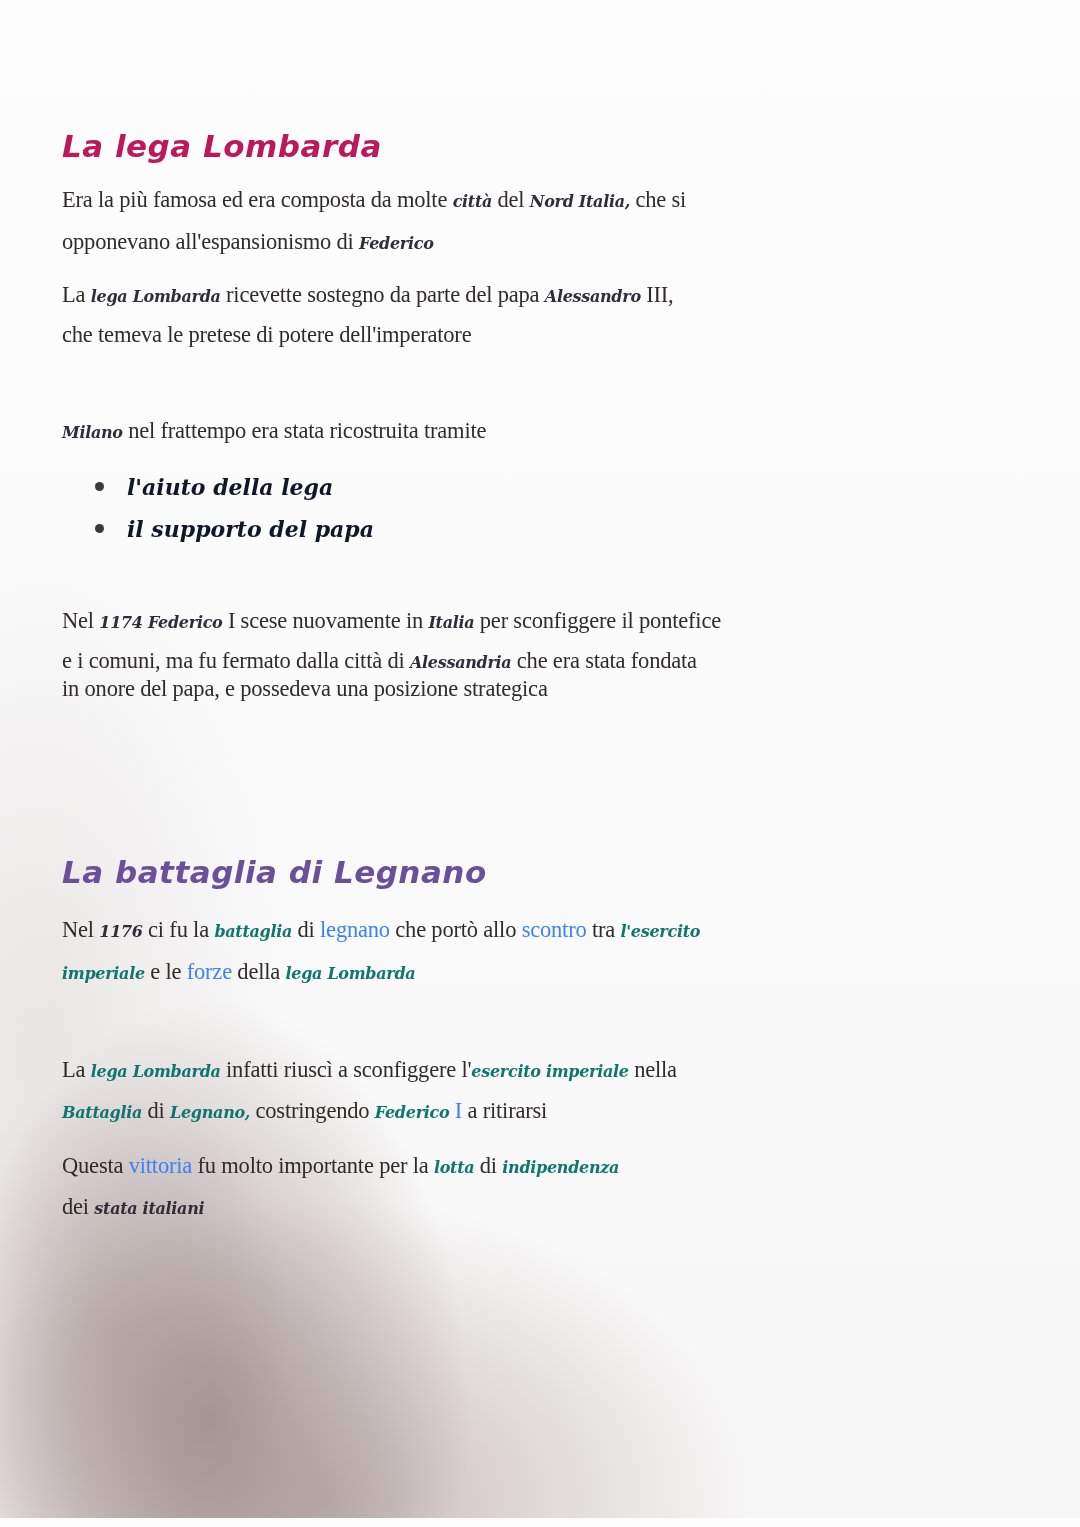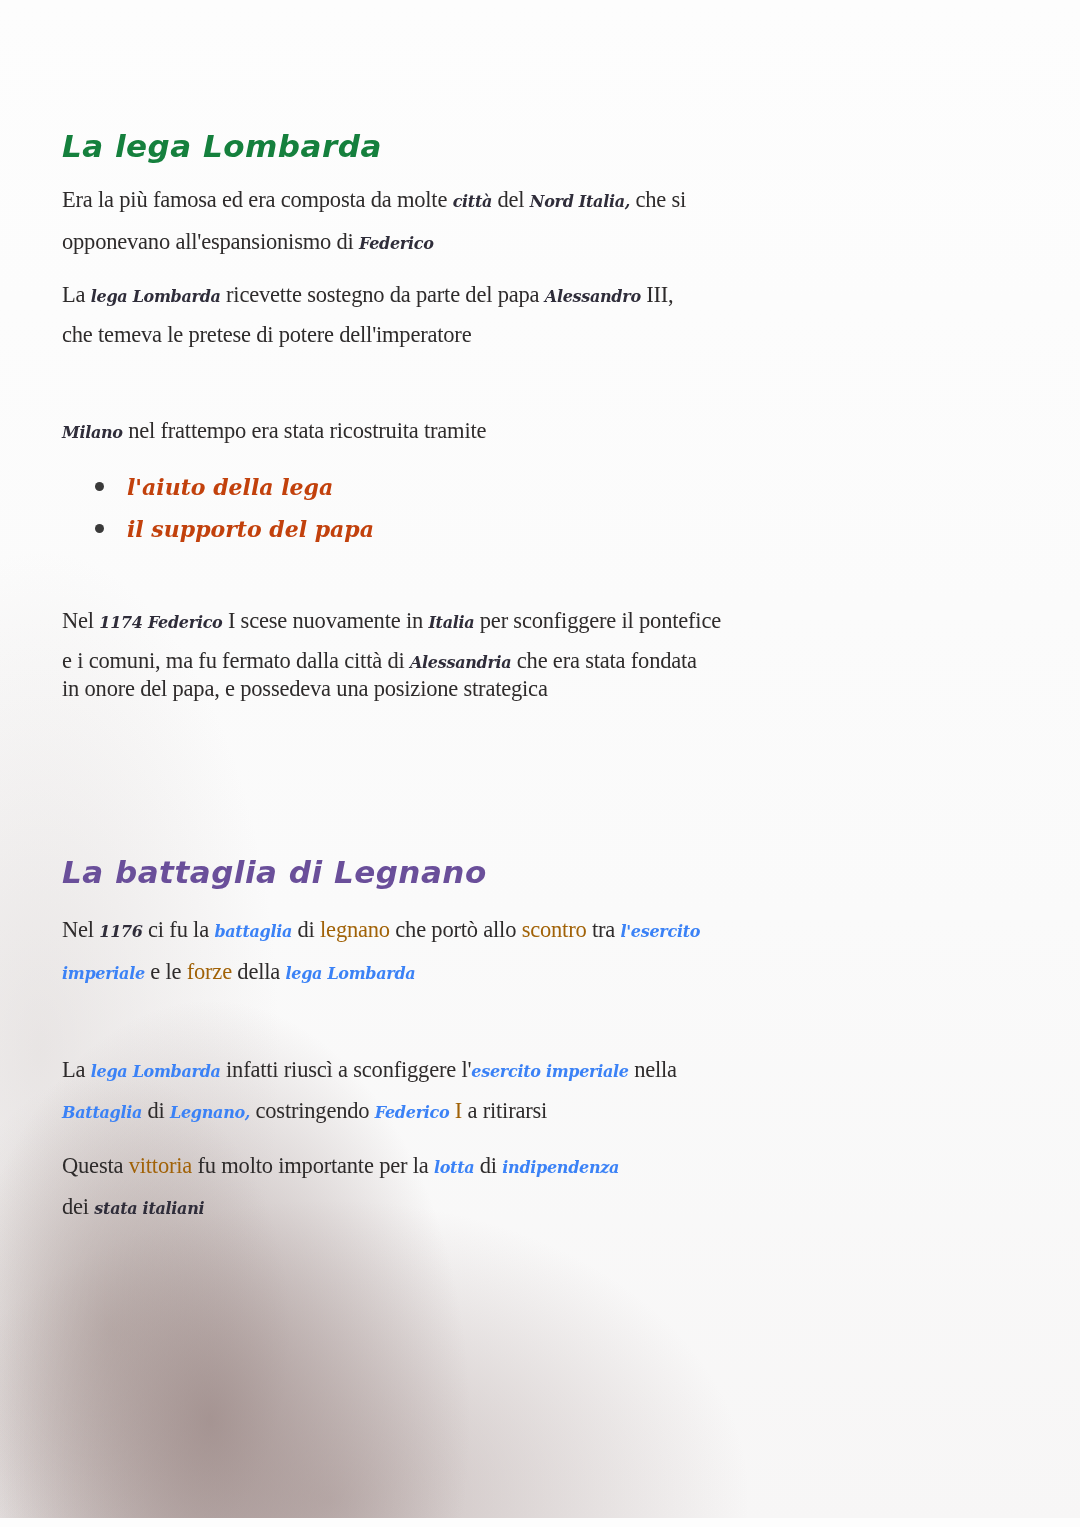--- a/index.html
+++ b/index.html
@@ -28,57 +28,57 @@
     }
     .h {
       position: absolute;
       left: 62px;
       font-family: "DejaVu Sans", sans-serif;
       font-style: italic;
       font-weight: bold;
       font-size: 31px;
       letter-spacing: 0.5px;
     }
-    .h1 { top: 128px; color: #15803d; }
+    .h1 { top: 128px; color: #be185d; }
     .h2 { top: 854px; color: #6a4f9a; }
     .p {
       position: absolute;
       left: 62px;
       font-size: 22.5px;
       line-height: 40px;
       white-space: nowrap;
       letter-spacing: -0.2px;
     }
     .s {
       font-family: "DejaVu Serif", serif;
       font-style: italic;
       font-weight: bold;
       font-size: 16px;
       letter-spacing: -0.3px;
     }
     .dark { color: #2f2d3a; }
-    .purple { color: #3b82f6; }
-    .lightpurple { color: #a16207; }
+    .purple { color: #0f766e; }
+    .lightpurple { color: #3b82f6; }
     ul.bullets {
       position: absolute;
       left: 95px;
       top: 466px;
       margin: 0; padding: 0;
       list-style: none;
     }
     ul.bullets li {
       position: relative;
       padding-left: 32px;
       height: 42px;
       line-height: 42px;
       font-family: "DejaVu Serif", serif;
       font-style: italic;
       font-weight: bold;
       font-size: 22px;
-      color: #c2410c;
+      color: #0f172a;
     }
     ul.bullets li .dot {
       position: absolute;
       left: 0; top: 16px;
       width: 9px; height: 9px;
       border-radius: 50%;
       background: #3a3a3a;
     }
   </style>
 </head>

